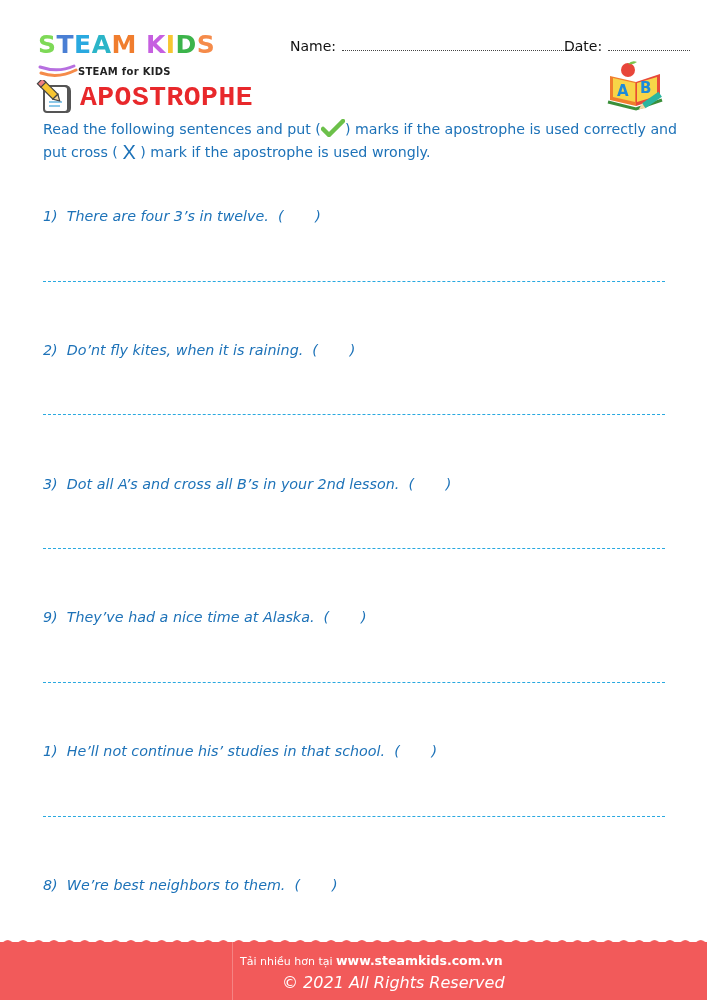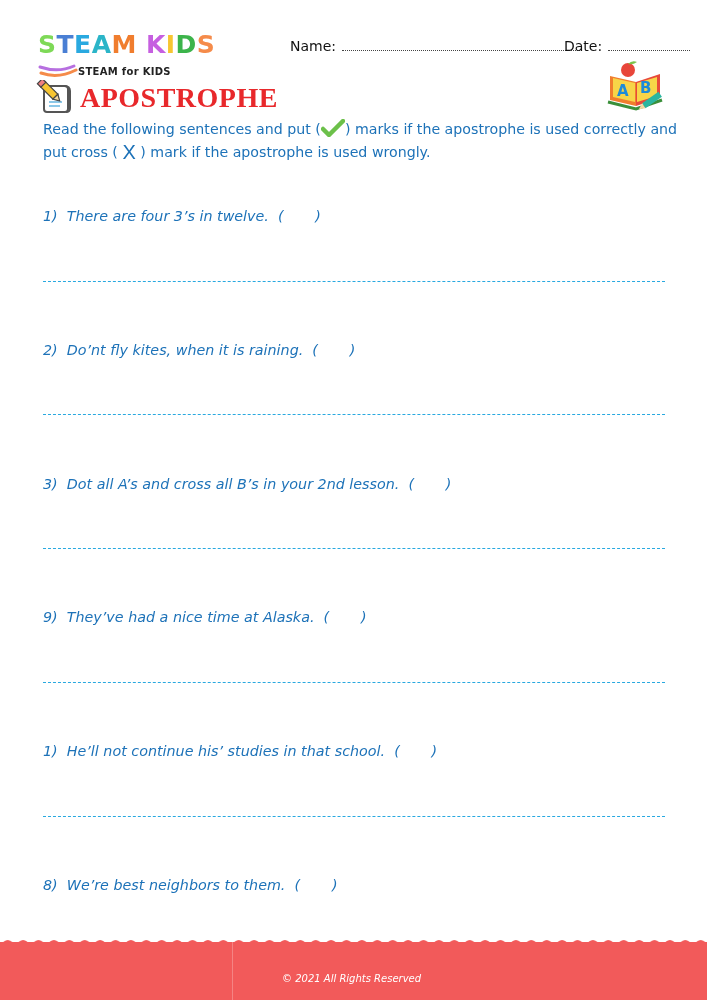--- a/index.html
+++ b/index.html
@@ -11,37 +11,37 @@
     .logo-word span { display: inline-block; }
     .logo-smile { position: absolute; left: 0; top: 34px; width: 40px; height: 14px; }
     .logo-sub { position: absolute; left: 40px; top: 36px; font-family: "DejaVu Sans", sans-serif; font-weight: bold; font-size: 10px; color: #222; letter-spacing: 0.3px; }
 
     .field { position: absolute; top: 38px; font-family: "DejaVu Sans", sans-serif; font-size: 14px; color: #111; }
     .field .line { display: inline-block; border-bottom: 1px dotted #444; height: 12px; vertical-align: baseline; margin-left: 6px; }
     .name-field { left: 253px; margin-left: 37px; }
     .date-field { left: 564px; }
 
     .title-icon { position: absolute; left: 36px; top: 80px; width: 38px; height: 34px; }
-    .title { position: absolute; left: 80px; top: 82px; font-family: Liberation Serif, serif; font-weight: bold; font-size: 28px; color: #e8282b; letter-spacing: 0.5px; line-height: 32px; }
+    .title { position: absolute; left: 80px; top: 82px; font-family: Liberation Mono, monospace; font-weight: bold; font-size: 28px; color: #e8282b; letter-spacing: 0.5px; line-height: 32px; }
 
     .book-icon { position: absolute; left: 606px; top: 60px; width: 60px; height: 52px; }
 
     .instructions { position: absolute; left: 43px; top: 118px; width: 640px; font-family: "DejaVu Sans", sans-serif; font-weight: normal; font-size: 14.2px; line-height: 23px; color: #1d72b8; }
     .instructions .check { display: inline-block; width: 24px; height: 18px; vertical-align: -3px; }
     .instructions .cross { color: #1d72b8; font-size: 20px; font-family: "Liberation Sans", sans-serif; vertical-align: -2px; }
 
     .question { position: absolute; left: 43px; font-family: "DejaVu Sans", sans-serif; font-size: 14.3px; color: #1d72b8; white-space: pre; font-style: italic; }
     .answer-line { position: absolute; left: 43px; width: 622px; height: 0; border-top: 1.3px dashed #29a9e0; }
 
     .footer { position: absolute; left: 0; top: 942px; width: 707px; height: 58px; background: #f25a5a; }
     .scallops { position: absolute; left: 0; top: 936px; width: 707px; height: 10px; }
     .footer-divider { position: absolute; left: 232px; top: 0; width: 1px; height: 58px; background: rgba(255,255,255,0.25); }
     .footer-line1 { position: absolute; left: 240px; top: 11px; color: #fff; font-family: "DejaVu Sans", sans-serif; font-size: 11px; white-space: nowrap; }
     .footer-line1 .url { font-weight: bold; font-size: 12.5px; }
-    .footer-line2 { position: absolute; left: 282px; top: 31px; color: #fff; font-family: "DejaVu Sans", sans-serif; font-style: italic; font-size: 10px; white-space: nowrap; }
+    .footer-line2 { position: absolute; left: 282px; top: 31px; color: #fff; font-family: "DejaVu Sans", sans-serif; font-style: italic; font-size: 16px; white-space: nowrap; }
   </style>
 </head>
 <body>
 
 <div class="logo">
   <div class="logo-word">
     <span style="color:#7ed957">S</span><span style="color:#4a7fd4">T</span><span style="color:#29a9e0">E</span><span style="color:#2bb5c8">A</span><span style="color:#f07d2e">M</span><span style="width:9px"></span><span style="color:#c65fe0">K</span><span style="color:#f7c531">I</span><span style="color:#3cb44b">D</span><span style="color:#f58b4a">S</span>
   </div>
   <svg class="logo-smile" viewBox="0 0 40 14">
     <path d="M2 3 Q20 9 36 2" stroke="#b76fe0" stroke-width="3" fill="none" stroke-linecap="round"></path>
@@ -112,14 +112,17 @@
 <svg class="scallops" viewBox="0 0 707 10" preserveAspectRatio="none">
   <defs>
     <pattern id="sc" x="0" y="0" width="15.4" height="10" patternUnits="userSpaceOnUse">
       <path d="M0 10 Q7.7 -2 15.4 10 Z" fill="#f25a5a"></path>
     </pattern>
   </defs>
   <rect x="0" y="0" width="707" height="10" fill="url(#sc)"></rect>
 </svg>
 <div class="footer">
   <div class="footer-divider"></div>
+  <div class="footer-line1">
+    <span>Tải nhiều hơn tại </span><span class="url">www.steamkids.com.vn</span>
+  </div>
   <div class="footer-line2">©  2021 All Rights Reserved</div>
 </div>
 
 </body></html>

